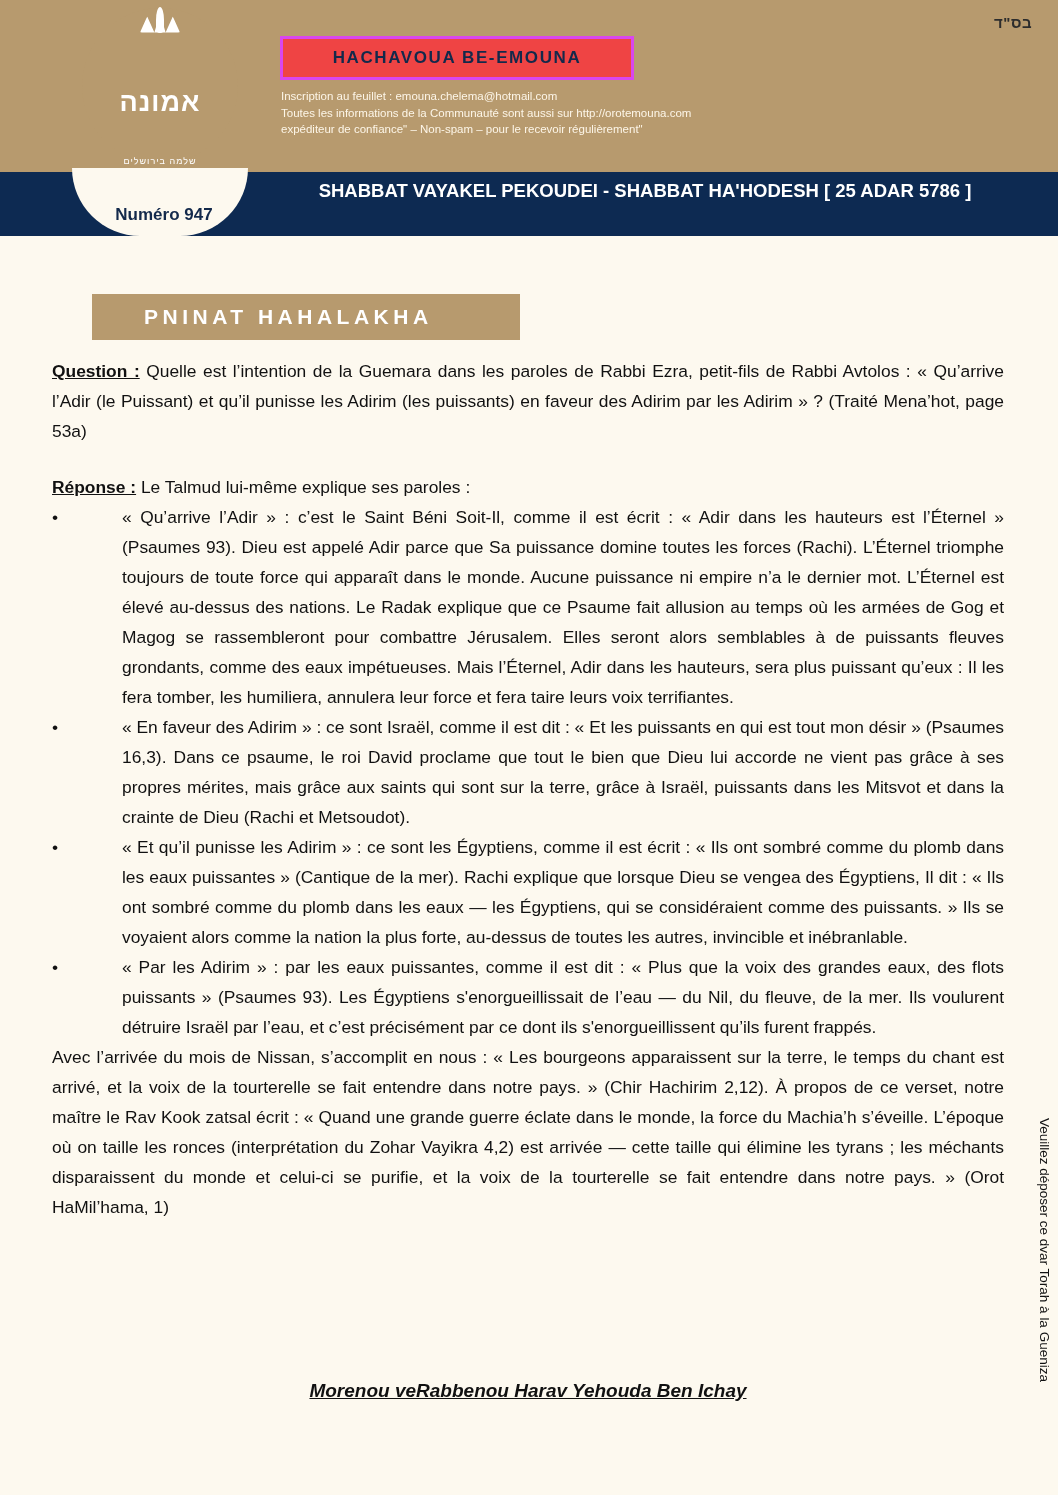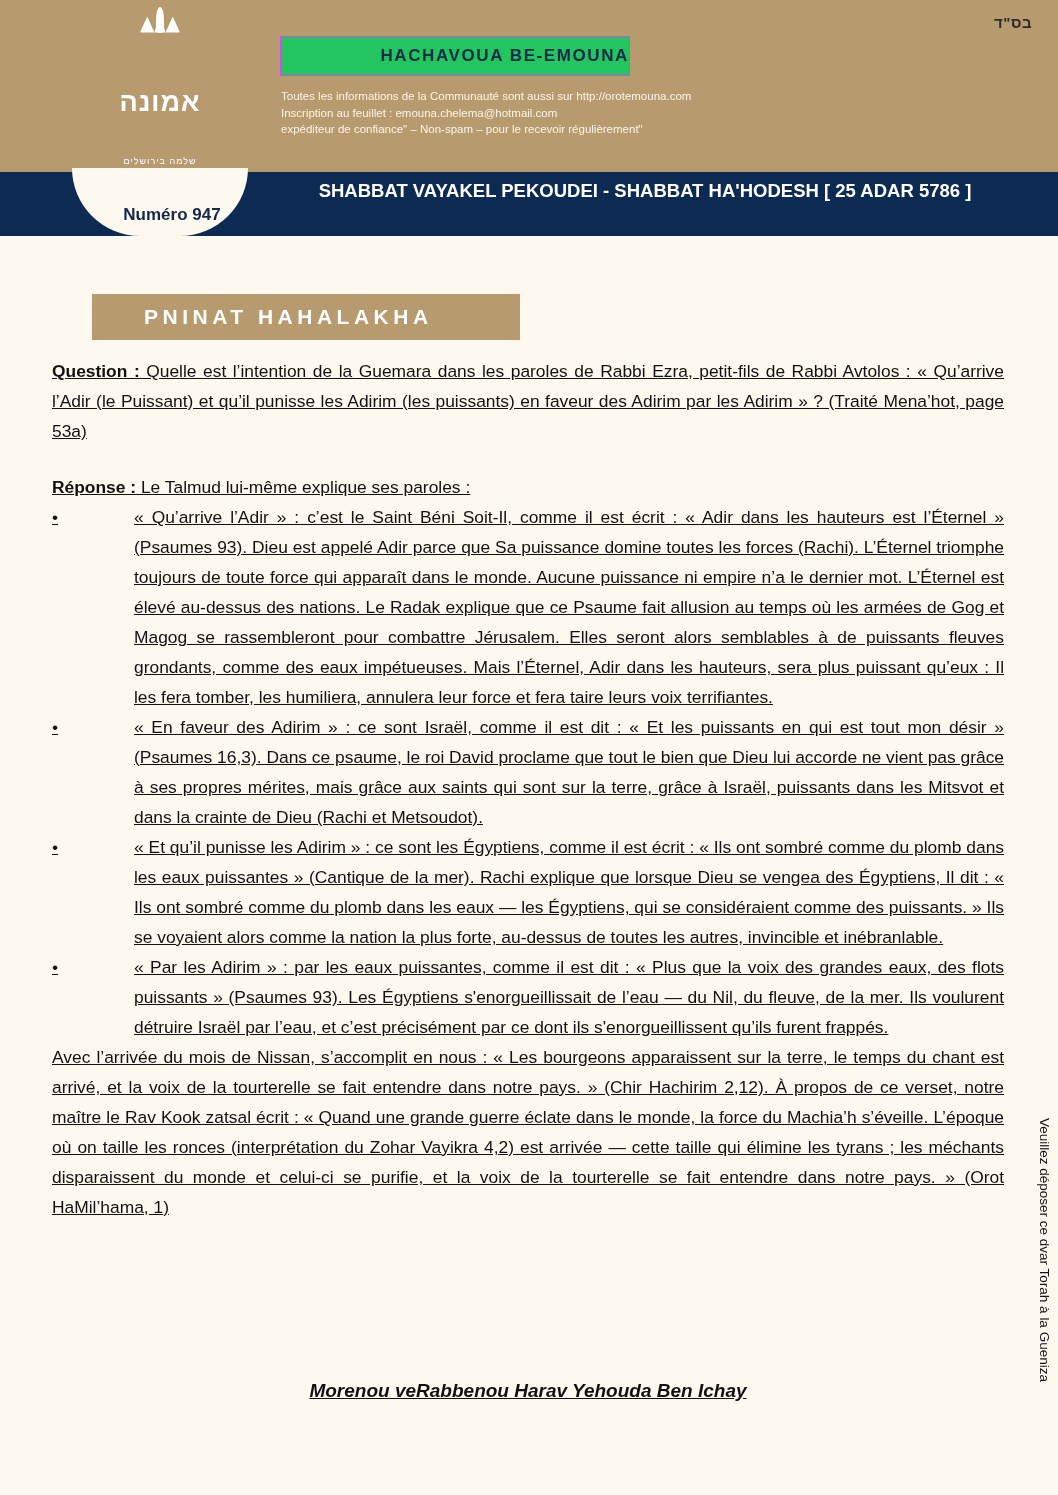--- a/index.html
+++ b/index.html
@@ -106,25 +106,25 @@
     direction: rtl;
     margin-top: 1px;
   }
 
   .hachavoua-box {
     position: absolute;
     left: 280px;
     top: 36px;
     width: 348px;
     height: 38px;
-    background: #22c55e;
-    border: 1px solid #d946ef;
+    background: #ef4444;
+    border: 3px solid #d946ef;
     display: flex;
     align-items: center;
-    justify-content: flex-end;
+    justify-content: center;
   }
   .hachavoua-box span {
     font-size: 17px;
     font-weight: bold;
     color: #13294b;
     letter-spacing: 1.6px;
   }
   .header-info {
     position: absolute;
     left: 281px;
@@ -140,21 +140,21 @@
   .blue-bar {
     position: absolute;
     left: 0;
     top: 172px;
     width: 1058px;
     height: 64px;
     background: #0d2a52;
   }
   .numero {
     position: absolute;
-    left: 92px;
+    left: 84px;
     top: 205px;
     width: 160px;
     text-align: center;
     color: #13294b;
     font-size: 17px;
     font-weight: bold;
     z-index: 5;
   }
   .blue-title {
     position: absolute;
@@ -200,40 +200,38 @@
   
   .content {
     position: absolute;
     left: 52px;
     top: 356px;
     width: 952px;
     font-size: 17.4px;
     line-height: 30px;
     color: #111111;
     text-align: justify;
-    text-decoration: underline;
   }
   .content p { margin: 0; }
   .gap { height: 26px; }
   .lead {
     font-weight: bold;
     text-decoration: underline;
   }
   .bullet-row {
     display: flex;
     text-align: justify;
   }
   .bullet-mark {
     width: 70px;
     flex: 0 0 70px;
   }
   .bullet-text {
     flex: 1;
     text-align: justify;
-    margin-left: 12px;
   }
   .signature {
     position: absolute;
     left: 52px;
     top: 1380px;
     width: 952px;
     text-align: center;
     font-size: 19px;
     font-weight: bold;
     font-style: italic;
@@ -260,22 +258,22 @@
 
 <div class="header-band"></div>
 
 <div class="bsd">בס"ד</div>
 
 <div class="hachavoua-box">
   <span>HACHAVOUA BE-EMOUNA</span>
 </div>
 
 <div class="header-info">
+  <div>Inscription au feuillet : emouna.chelema@hotmail.com</div>
   <div>Toutes les informations de la Communauté sont aussi sur http://orotemouna.com</div>
-  <div>Inscription au feuillet : emouna.chelema@hotmail.com</div>
   <div>expéditeur de confiance" – Non-spam – pour le recevoir régulièrement"</div>
 </div>
 
 <div class="blue-bar"></div>
 <div class="logo-notch"></div>
 
 <div class="logo-circle">
   <div class="logo-inner">
     <div class="logo-flame"></div>
     <div class="logo-book"></div>

